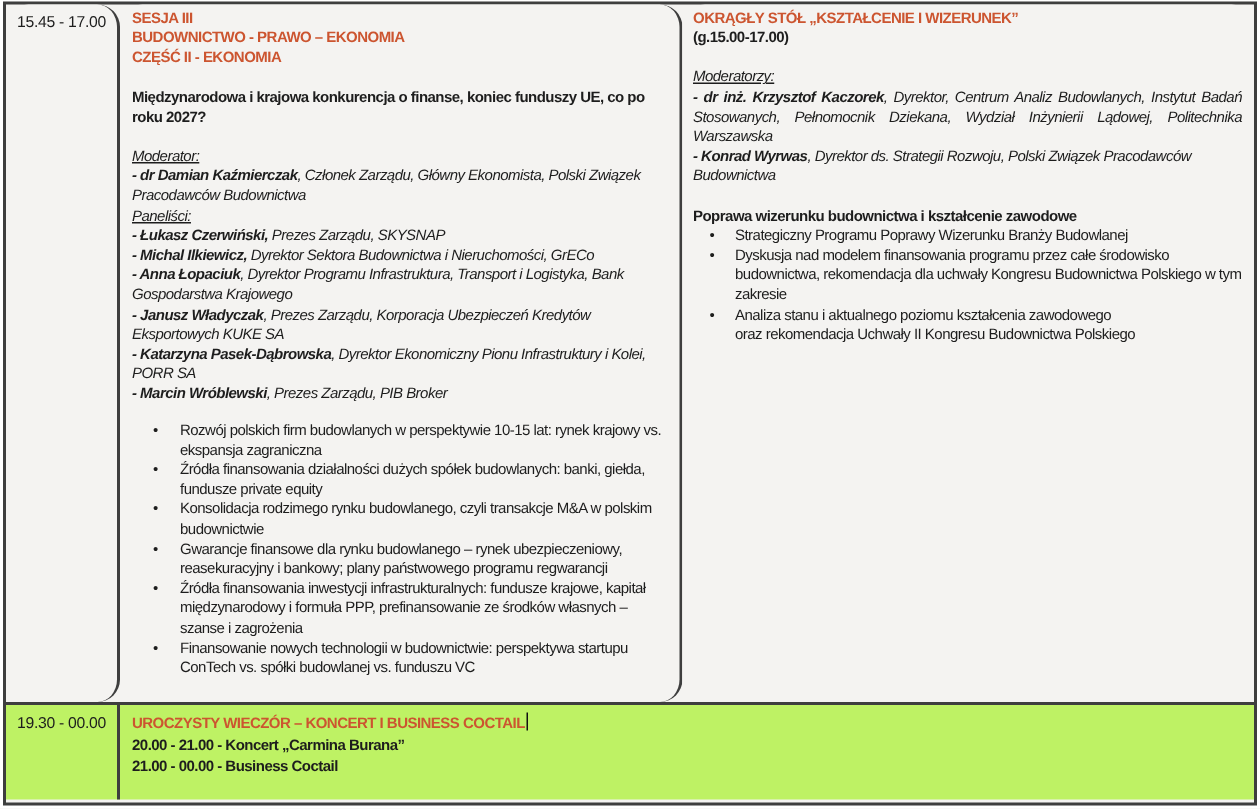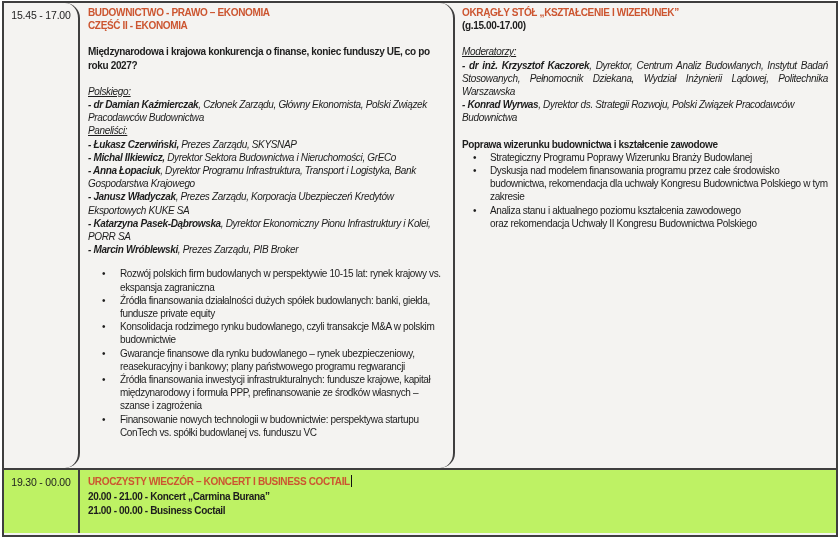--- a/index.html
+++ b/index.html
@@ -55,26 +55,27 @@
 
 <div class="doc">
 
   <div class="row row-session">
 
     <div class="cell time-cell">
       <span>15.45 - 17.00</span>
     </div>
 
     <div class="cell mid-cell">
+      <div class="orange">SESJA III</div>
       <div class="orange">BUDOWNICTWO - PRAWO – EKONOMIA</div>
       <div class="orange">CZĘŚĆ II - EKONOMIA</div>
       <div class="gap"></div>
       <div class="b">Międzynarodowa i krajowa konkurencja o finanse, koniec funduszy UE, co po roku 2027?</div>
       <div class="gap"></div>
-      <div class="lbl">Polskiego:</div>
+      <div class="lbl">Moderator:</div>
       <div><span class="pname">- dr Damian Kaźmierczak</span><span class="prole">, Członek Zarządu, Główny Ekonomista, Polski Związek Pracodawców Budownictwa</span></div>
       <div class="lbl">Paneliści:</div>
       <div><span class="pname">- Łukasz Czerwiński,</span><span class="prole"> Prezes Zarządu, SKYSNAP</span></div>
       <div><span class="pname">- Michal Ilkiewicz,</span><span class="prole"> Dyrektor Sektora Budownictwa i Nieruchomości, GrECo</span></div>
       <div><span class="pname">- Anna Łopaciuk</span><span class="prole">, Dyrektor Programu Infrastruktura, Transport i Logistyka, Bank Gospodarstwa Krajowego</span></div>
       <div><span class="pname">- Janusz Władyczak</span><span class="prole">, Prezes Zarządu, Korporacja Ubezpieczeń Kredytów Eksportowych KUKE SA</span></div>
       <div><span class="pname">- Katarzyna Pasek-Dąbrowska</span><span class="prole">, Dyrektor Ekonomiczny Pionu Infrastruktury i Kolei, PORR SA</span></div>
       <div><span class="pname">- Marcin Wróblewski</span><span class="prole">, Prezes Zarządu, PIB Broker</span></div>
       <div class="gap-sm"></div>
       <div class="bullets">

